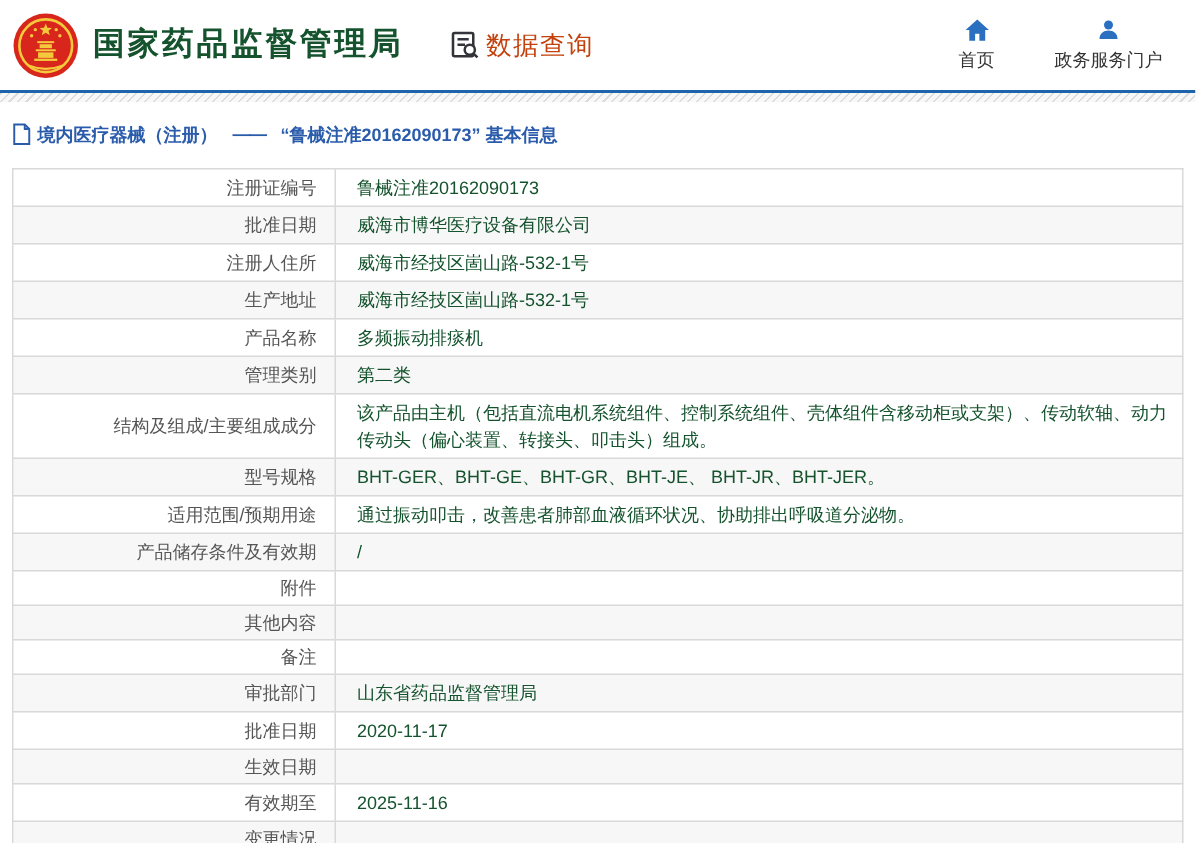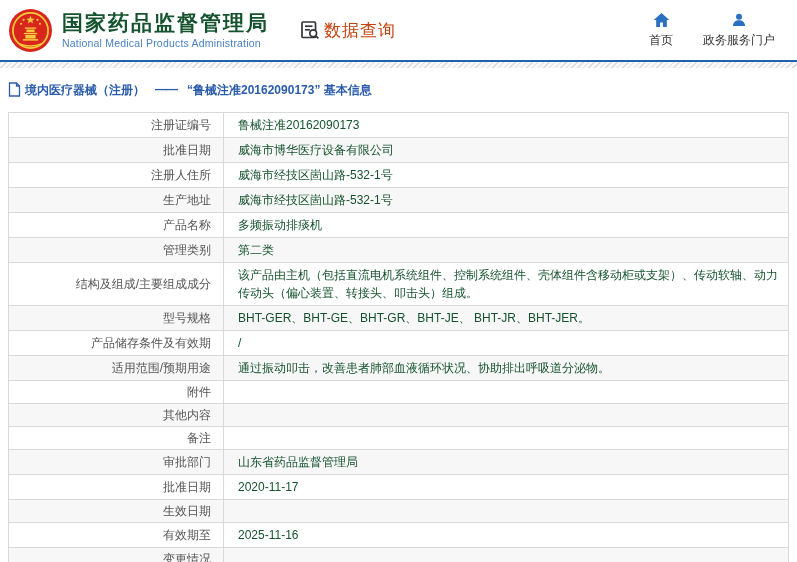--- a/index.html
+++ b/index.html
@@ -45,21 +45,21 @@
   .data-query-label {
     font-size: 17px;
     color: #c2410c;
     margin-left: 3px;
     letter-spacing: 1px;
   }
   .top-links {
     margin-left: auto;
     display: flex;
     align-items: center;
-    gap: 30px;
+    gap: 40px;
   }
   .top-link {
     display: flex;
     flex-direction: column;
     align-items: center;
     text-decoration: none;
     cursor: pointer;
   }
   .top-link .lbl { font-size: 12px; color: #333; margin-top: 4px; }
 
@@ -132,21 +132,20 @@
         <rect x="16.5" y="19" width="11" height="1.3" fill="#f5c93c"></rect>
         <rect x="18" y="21" width="8" height="2.6" fill="#f5c93c"></rect>
         <rect x="15.5" y="24.3" width="13" height="1.3" fill="#f5c93c"></rect>
         <rect x="17" y="26.3" width="10" height="3.6" fill="#f5c93c"></rect>
         <rect x="14.5" y="30.4" width="15" height="1.5" fill="#f5c93c"></rect>
         <path d="M11 34.2 Q22 38.6 33 34.2 L33 35.6 Q22 40 11 35.6 Z" fill="#f5c93c"></path>
       </svg>
     </span>
     <div class="brand-text">
       <div class="brand-cn">国家药品监督管理局</div>
-      <div class="brand-en">National Medical Products Administration</div>
     </div>
   </div>
 
   <div class="data-query">
     <span style="display:inline-flex">
       <svg width="22" height="22" viewBox="0 0 22 22" fill="none" stroke="#33333a" stroke-width="1.7">
         <rect x="3" y="3" width="13.5" height="15.5" rx="1"></rect>
         <line x1="6" y1="7.2" x2="13.5" y2="7.2"></line>
         <line x1="6" y1="10.8" x2="11" y2="10.8"></line>
         <circle cx="14.2" cy="14.2" r="3.4" fill="#ffffff"></circle>
@@ -228,30 +227,30 @@
     <td class="cell-label"><span class="label-text">结构及组成/主要组成成分</span></td>
     <td class="cell-value">该产品由主机（包括直流电机系统组件、控制系统组件、壳体组件含移动柜或支架）、传动软轴、动力传动头（偏心装置、转接头、叩击头）组成。</td>
   </tr>
 
   <tr>
     <td class="cell-label"><span class="label-text">型号规格</span></td>
     <td class="cell-value">BHT-GER、BHT-GE、BHT-GR、BHT-JE、 BHT-JR、BHT-JER。</td>
   </tr>
 
   <tr>
+    <td class="cell-label"><span class="label-text">适用范围/预期用途</span></td>
+    <td class="cell-value">通过振动叩击，改善患者肺部血液循环状况、协助排出呼吸道分泌物。</td>
+  </tr>
+
+  <tr>
     <td class="cell-label"><span class="label-text">产品储存条件及有效期</span></td>
     <td class="cell-value">/</td>
   </tr>
 
   <tr>
-    <td class="cell-label"><span class="label-text">适用范围/预期用途</span></td>
-    <td class="cell-value">通过振动叩击，改善患者肺部血液循环状况、协助排出呼吸道分泌物。</td>
-  </tr>
-
-  <tr>
     <td class="cell-label"><span class="label-text">附件</span></td>
     <td class="cell-value"></td>
   </tr>
 
   <tr>
     <td class="cell-label"><span class="label-text">其他内容</span></td>
     <td class="cell-value"></td>
   </tr>
 
   <tr>

